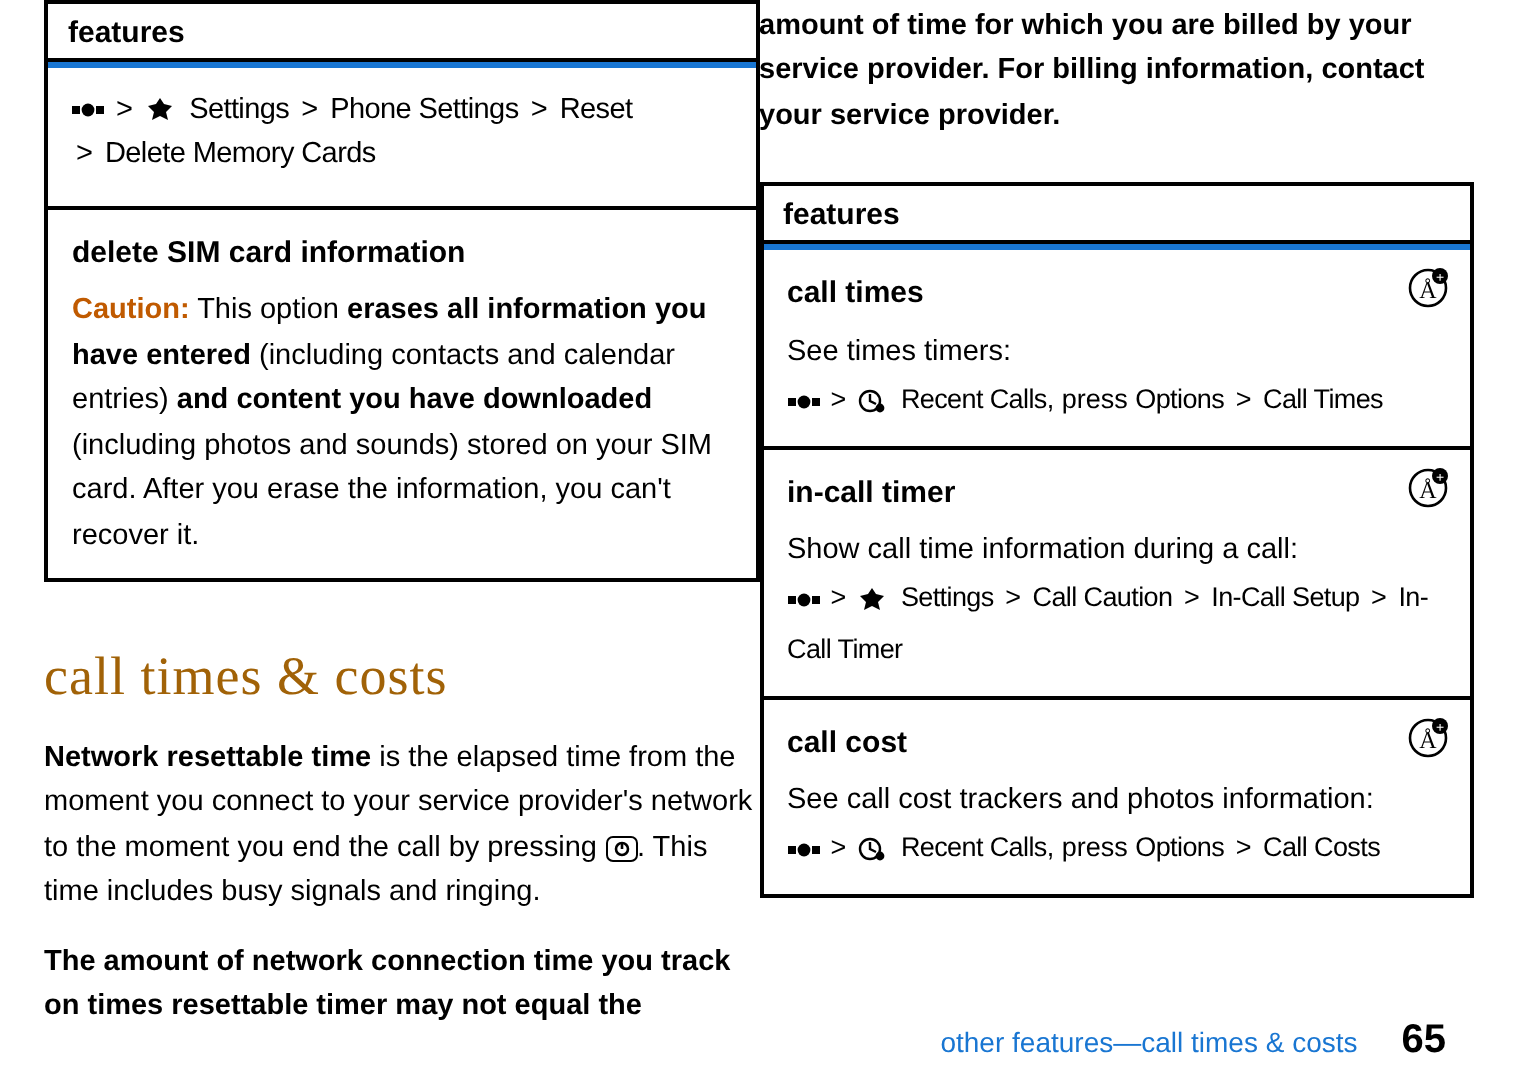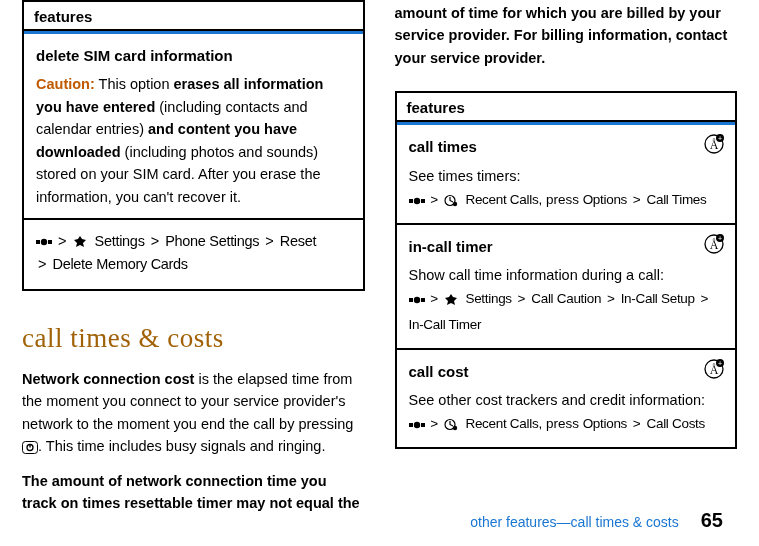--- a/index.html
+++ b/index.html
@@ -1,17 +1,17 @@
 <!DOCTYPE html>
 <html><head>
 <meta charset="utf-8">
 <style>
   * { box-sizing: border-box; margin: 0; padding: 0; }
   html, body { width: 759px; height: 546px; font-family: Arial, Helvetica, sans-serif; color: #000; background: #fff; }
-  .page { display: flex; flex-direction: row; padding: 0 22px; gap: 30px; position: relative; height: 100%; }
+  .page { display: flex; flex-direction: row; padding: 0 22px; position: relative; height: 100%; }
   .col { flex: 1; display: flex; flex-direction: column; }
   .tbl { border: 2px solid #000; border-bottom: none; margin-bottom: 14px; }
   .tbl .hdr { font-weight: bold; font-size: 15px; padding: 6px 10px 4px; border-bottom: 2px solid #000; }
   .tbl .accent { height: 3px; background: #1976d2; }
   .tbl .row { border-bottom: 2px solid #000; padding: 10px 12px; font-size: 14.5px; line-height: 1.55; position: relative; }
   .tbl .row.last { padding-top: 10px; padding-bottom: 14px; }
   .tbl .subhdr { font-weight: bold; font-size: 15px; margin-bottom: 6px; display: block; }
   .caution { color: #c05a00; font-weight: bold; }
   .sectitle { color: #a16207; font-size: 27px; font-weight: normal; margin: 18px 0 14px; letter-spacing: 0.5px; font-family: Liberation Serif, serif; }
   .body { font-size: 14.5px; line-height: 1.55; margin-bottom: 12px; }
@@ -30,50 +30,50 @@
 </head>
 <body>
 
 <div class="page">
 
   <div class="col">
 
     <div class="tbl">
       <div class="hdr">features</div>
       <div class="accent"></div>
-      <div class="row">
-        <span class="subhdr">delete SIM card information</span>
-        <div>
-          <span class="caution">Caution:</span><span> This option </span><span class="b">erases all information you have entered</span><span> (including contacts and calendar entries) </span><span class="b">and content you have downloaded</span><span> (including photos and sounds) stored on your SIM card. After you erase the information, you can't recover it.</span>
-        </div>
-      </div>
       <div class="row last menupath">
         <span class="glyph"><svg width="16" height="10">
               <rect x="0" y="3" width="4" height="4" fill="#000"></rect>
               <circle cx="8" cy="5" r="3.2" fill="#000"></circle>
               <rect x="12" y="3" width="4" height="4" fill="#000"></rect>
             </svg></span>
         <span class="gt">&gt;</span>
         <span class="glyph"><svg width="14" height="14">
               <path d="M7 1 L9 4 L13 5 L10 8 L11 12 L7 10 L3 12 L4 8 L1 5 L5 4 Z" fill="#000"></path>
             </svg></span>
         &nbsp;<span class="mpb">Settings</span>
         <span class="gt">&gt;</span>
         <span class="mpb">Phone Settings</span>
         <span class="gt">&gt;</span>
         <span class="mpb">Reset</span><br>
         <span class="gt">&gt;</span>
         <span class="mpb">Delete Memory Cards</span>
       </div>
+      <div class="row">
+        <span class="subhdr">delete SIM card information</span>
+        <div>
+          <span class="caution">Caution:</span><span> This option </span><span class="b">erases all information you have entered</span><span> (including contacts and calendar entries) </span><span class="b">and content you have downloaded</span><span> (including photos and sounds) stored on your SIM card. After you erase the information, you can't recover it.</span>
+        </div>
+      </div>
     </div>
 
     <div class="sectitle">call times &amp; costs</div>
 
     <div class="body">
-      <span class="b">Network connection cost</span><span> is the elapsed time from the moment you connect to your service provider's network to the moment you end the call by pressing </span><span class="glyph"><svg width="16" height="13">
+      <span class="b">Network resettable time</span><span> is the elapsed time from the moment you connect to your service provider's network to the moment you end the call by pressing </span><span class="glyph"><svg width="16" height="13">
             <rect x="0.5" y="0.5" width="15" height="12" rx="3" fill="none" stroke="#000" stroke-width="1"></rect>
             <circle cx="8" cy="6.5" r="3" fill="none" stroke="#000" stroke-width="1.3"></circle>
             <line x1="8" y1="3" x2="8" y2="6.5" stroke="#000" stroke-width="1.3"></line>
           </svg></span><span>. This time includes busy signals and ringing.</span>
     </div>
 
     <div class="body b">The amount of network connection time you track on times resettable timer may not equal the </div>
   </div>
 
   <div class="col">
@@ -147,21 +147,21 @@
       <div class="row">
         <span class="badge">
             <svg width="22" height="22">
               <circle cx="11" cy="11" r="9" fill="#fff" stroke="#000" stroke-width="1.3"></circle>
               <circle cx="17" cy="5" r="4" fill="#000"></circle>
               <text x="17" y="8" font-size="7" fill="#fff" text-anchor="middle">+</text>
               <text x="11" y="16" font-size="12" text-anchor="middle" font-family="serif">Å</text>
             </svg>
           </span>
         <span class="subhdr">call cost</span>
-        <div>See other cost trackers and credit information:</div>
+        <div>See call cost trackers and photos information:</div>
         <div class="menupath">
           <span class="glyph"><svg width="16" height="10">
                 <rect x="0" y="3" width="4" height="4" fill="#000"></rect>
                 <circle cx="8" cy="5" r="3.2" fill="#000"></circle>
                 <rect x="12" y="3" width="4" height="4" fill="#000"></rect>
               </svg></span>
           <span class="gt">&gt;</span>
           <span class="glyph"><svg width="14" height="13">
                 <circle cx="6" cy="6.5" r="5" fill="none" stroke="#000" stroke-width="1.2"></circle>
                 <path d="M6 3 L6 6.5 L9 8" stroke="#000" stroke-width="1.2" fill="none"></path>

